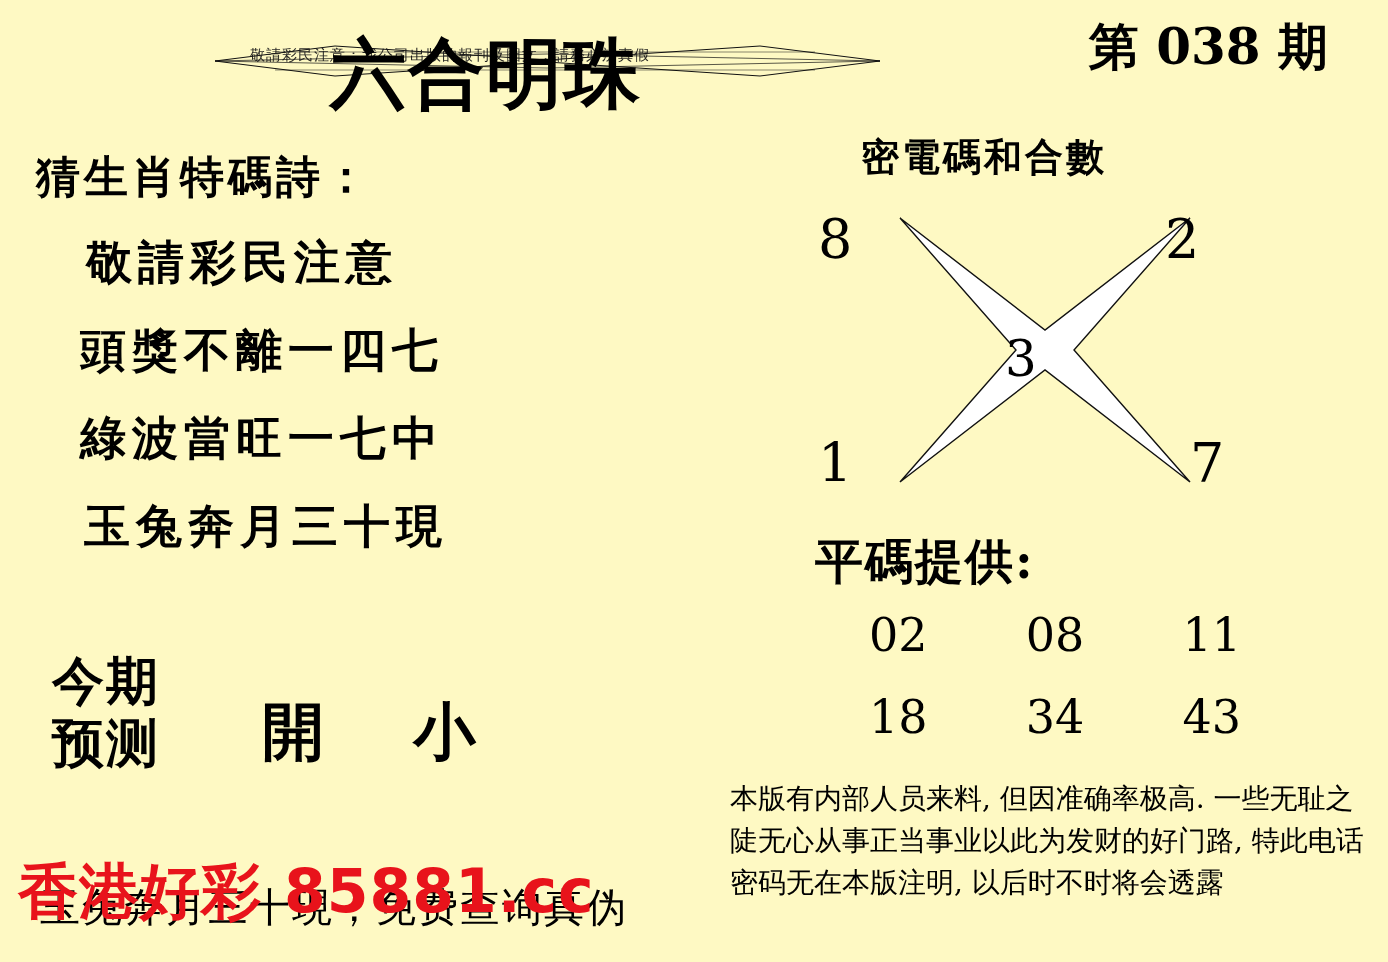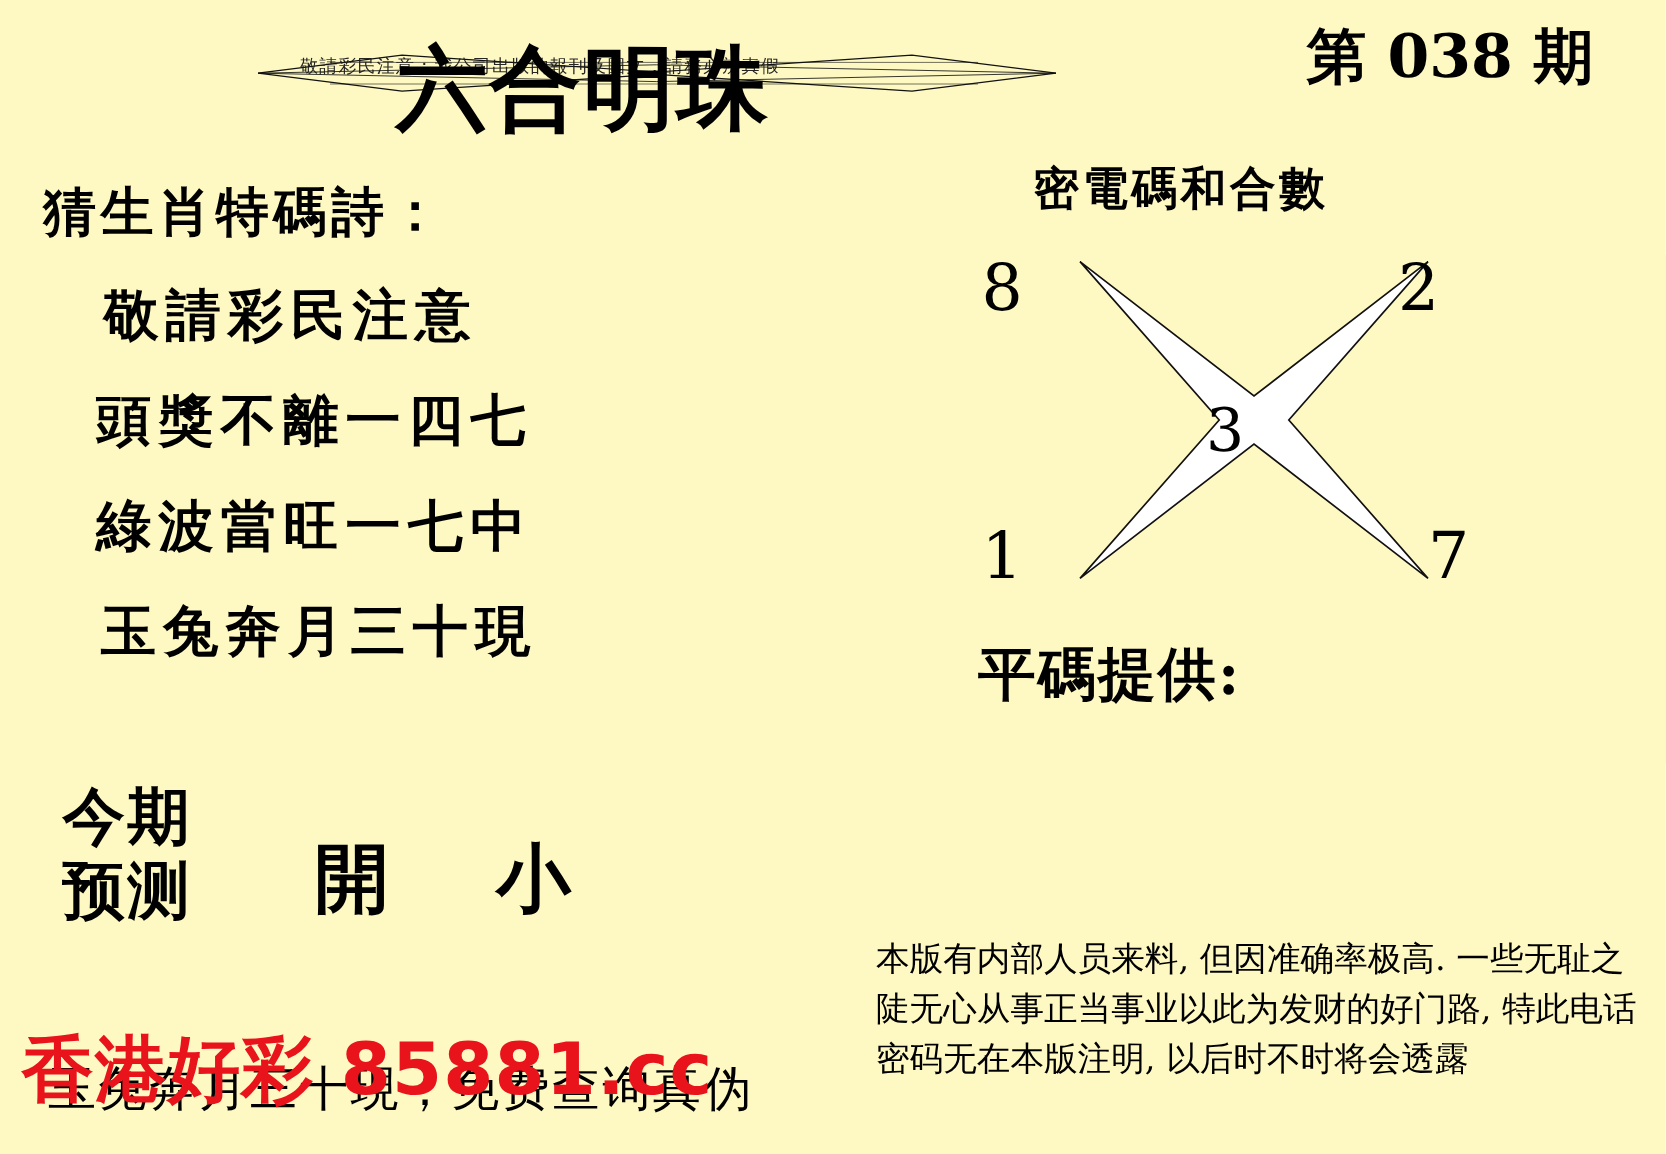--- a/index.html
+++ b/index.html
@@ -229,17 +229,25 @@
       <path d="M40 18 L185 130 L330 18 L214 150 L330 282 L185 170 L40 282 L156 150 Z" fill="#ffffff" stroke="#111" stroke-width="1.4"></path>
     </svg>
   </div>
   <div class="star-num sn-tl">8</div>
   <div class="star-num sn-tr">2</div>
   <div class="star-num sn-c">3</div>
   <div class="star-num sn-bl">1</div>
   <div class="star-num sn-br">7</div>
 
   <div class="ping-title">平碼提供:</div>
+  <div class="ping-grid">
+    <div>02</div>
+    <div>08</div>
+    <div>11</div>
+    <div>18</div>
+    <div>34</div>
+    <div>43</div>
+  </div>
 
   <div class="paragraph">本版有内部人员来料, 但因准确率极高. 一些无耻之陡无心从事正当事业以此为发财的好门路, 特此电话密码无在本版注明, 以后时不时将会透露</div>
 
   <div class="watermark" style="color: rgb(232, 19, 27);">香港好彩 85881.cc</div>
 </div>
 
 </body></html>

